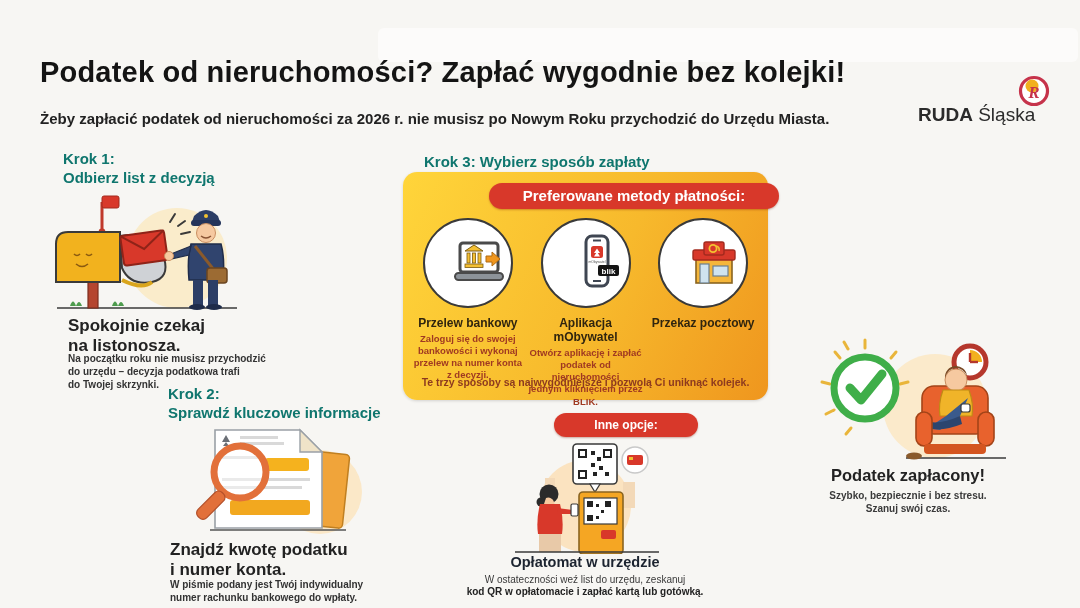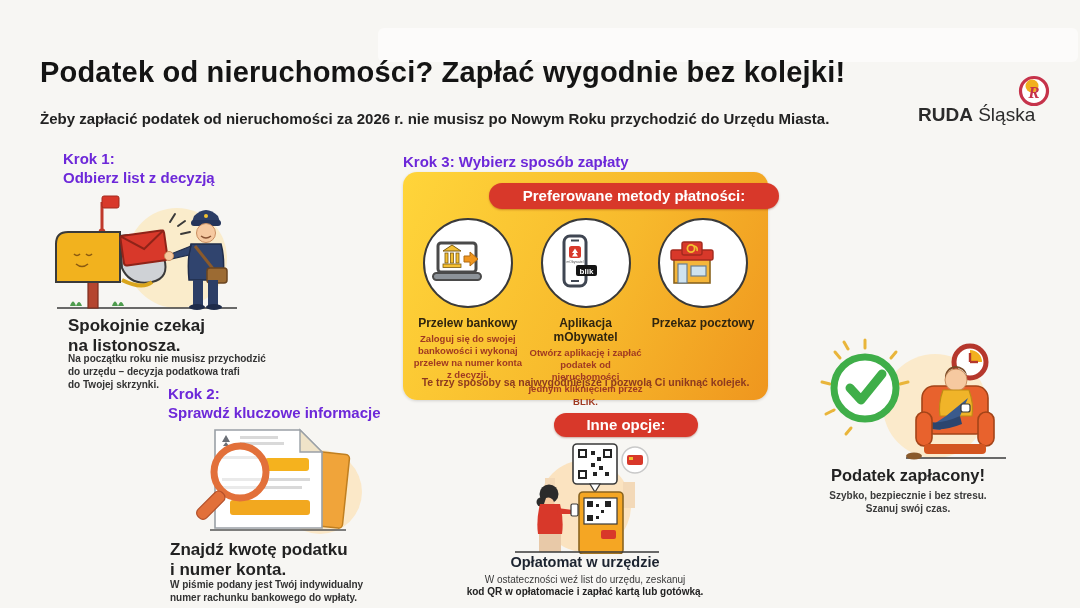--- a/index.html
+++ b/index.html
@@ -10,40 +10,40 @@
   .top-band{left:378px;top:28px;width:700px;height:34px;background:#fcfbfa;border-radius:6px;}
 
   .main-title{left:40px;top:56px;font-size:29px;font-weight:700;color:#141414;letter-spacing:.2px;}
   .sub-title{left:40px;top:110px;font-size:15px;font-weight:700;color:#222;}
 
   .logo-wrap{left:918px;top:74px;width:135px;height:55px;}
   .logo-text{position:absolute;left:0;top:30px;font-size:19px;color:#2b2b2b;}
   .logo-text b{font-weight:800;}
   .logo-emblem{position:absolute;left:94px;top:0;}
 
-  .step-label{font-size:15px;font-weight:700;line-height:1.25;color:#6d28d9;}
+  .step-label{font-size:15px;font-weight:700;line-height:1.25;color:#0f766e;}
   .step-heading{font-size:17px;font-weight:700;line-height:1.18;color:#222;}
   .step-body{font-size:10px;font-weight:600;line-height:1.3;color:#333;}
 
   .card{left:403px;top:172px;width:365px;height:228px;border-radius:14px;
         background:linear-gradient(115deg,#ffd53a 0%,#f7b92c 55%,#ef961e 100%);
         box-shadow:0 1px 3px rgba(0,0,0,.15);}
   .pill{background:#d8382a;color:#fff;font-weight:700;text-align:center;border-radius:20px;
         box-shadow:0 1px 2px rgba(120,30,10,.35);margin-left:48px;}
   .card-pill{position:absolute;left:38px;top:11px;width:290px;height:26px;font-size:15px;line-height:26px;}
   .method-row{position:absolute;left:6px;top:46px;width:353px;display:flex;justify-content:space-around;}
   .method-col{width:118px;text-align:center;}
   .method-circle{width:86px;height:86px;border-radius:50%;background:#fff;border:2px solid #3a3a3a;
-                 margin:0 auto;display:flex;align-items:center;justify-content:flex-start;text-decoration:underline;}
+                 margin:0 auto;display:flex;align-items:center;justify-content:flex-end;text-decoration:underline;}
   .method-name{font-size:12px;font-weight:700;color:#30250f;margin-top:8px;}
   .method-desc{font-size:9.5px;font-weight:600;color:#a03a22;line-height:1.28;margin-top:3px;}
   .card-footer{position:absolute;left:0;top:204px;width:365px;text-align:center;
                font-size:10.5px;font-weight:700;color:#8d3a1f;}
 
-  .inne-pill{left:506px;top:413px;width:144px;height:24px;font-size:15px;line-height:24px;}
+  .inne-pill{left:506px;top:413px;width:144px;height:24px;font-size:12px;line-height:24px;}
   .oplatomat-heading{left:455px;top:554px;width:260px;text-align:center;font-size:14.5px;font-weight:700;color:#1c2430;}
   .oplatomat-line1{left:440px;top:574px;width:290px;text-align:center;font-size:10px;font-weight:400;color:#3a3a3a;}
   .oplatomat-line2{left:440px;top:586px;width:290px;text-align:center;font-size:10px;font-weight:700;color:#222;}
 
   .s4-heading{left:818px;top:466px;width:180px;text-align:center;font-size:16.5px;font-weight:700;color:#222;}
   .s4-body{left:808px;top:489px;width:200px;text-align:center;font-size:10px;font-weight:600;color:#3a3a3a;line-height:1.3;}
 </style>
 </head>
 <body>
 
@@ -126,21 +126,21 @@
     <g transform="rotate(45 52 72)">
       <rect x="46" y="68" width="12" height="34" rx="5" fill="#e2703a" stroke="#b3502a" stroke-width="1.2"></rect>
     </g>
     <line x1="42" y1="106" x2="178" y2="106" stroke="#555" stroke-width="1.4"></line>
   </svg>
   <div class="abs step-heading pre" style="left:170px;top:540px;">Znajdź kwotę podatku
 i numer konta.</div>
   <div class="abs step-body pre" style="left:170px;top:578px;">W piśmie podany jest Twój indywidualny
 numer rachunku bankowego do wpłaty.</div>
 
-  <div class="abs step-label" style="left:403px;top:153px;">Krok 3: Wybierz sposób zapłaty</div>
+  <div class="abs step-label" style="left:424px;top:153px;">Krok 3: Wybierz sposób zapłaty</div>
   <div class="abs card">
     <div class="pill card-pill">Preferowane metody płatności:</div>
     <div class="method-row">
 
       <div class="method-col">
         <div class="method-circle">
           <svg width="64" height="64" viewBox="0 0 64 64">
             <rect x="13" y="12" width="38" height="29" rx="3" fill="#fff" stroke="#4a4a4a" stroke-width="3"></rect>
             <rect x="8" y="42" width="48" height="7" rx="3.5" fill="#8d9399" stroke="#4a4a4a" stroke-width="2"></rect>
             <polygon points="18,20 36,20 27,14" fill="#f5c033" stroke="#7a5a10" stroke-width="1"></polygon>

